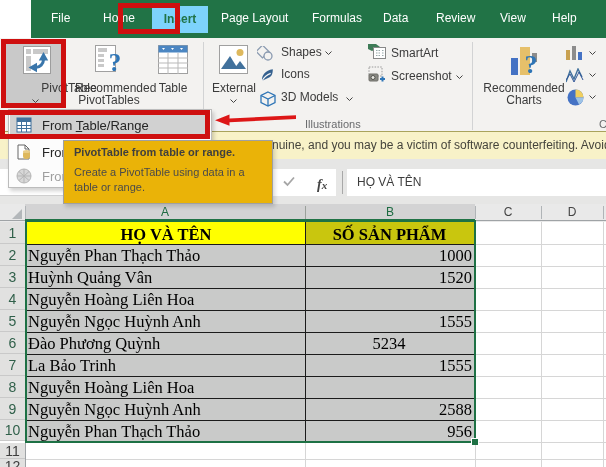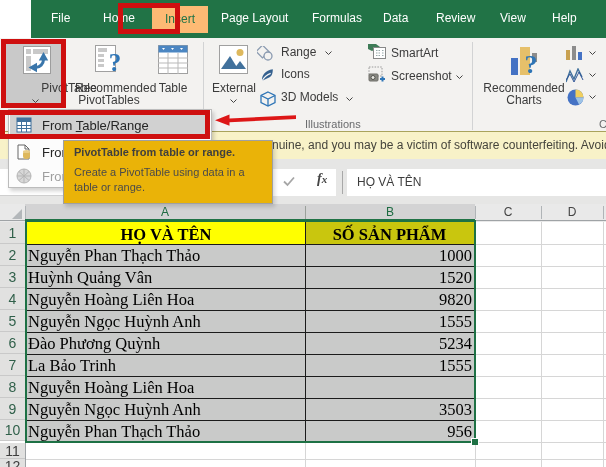--- a/index.html
+++ b/index.html
@@ -2,22 +2,22 @@
 <html><head>
 <meta charset="utf-8">
 <style>
   html,body{margin:0;padding:0;}
   #screen{position:relative;width:606px;height:467px;overflow:hidden;
     font-family:"Liberation Sans",sans-serif;background:#fff;}
   .abs{position:absolute;}
   
   #tabs{left:0;top:0;width:606px;height:38px;background:#217346;margin-left:31px;}
   .tab{position:absolute;top:0;height:38px;line-height:36px;color:#fff;font-size:12px;}
-  #instab{position:absolute;left:121px;top:6px;width:56px;height:27px;background:#fdba74;
-     color:#217346;font-size:12px;text-align:center;line-height:26px;}
+  #instab{position:absolute;left:121px;top:6px;width:56px;height:27px;background:#7dd3fc;
+     color:#217346;font-size:12px;text-align:center;line-height:26px;font-weight:bold;}
   
   #ribbon{left:0;top:38px;width:606px;height:93px;background:#f3f2f0;}
   .btnlabel{position:absolute;font-size:12px;color:#3b3b3b;text-align:center;line-height:12px;}
   .chev{position:absolute;width:7px;height:7px;}
   .divider{position:absolute;width:1px;background:#d2d3d4;}
   .grouplabel{position:absolute;font-size:11px;color:#696b6d;}
   .smalllabel{position:absolute;font-size:12px;color:#3b3b3b;line-height:15px;}
   
   #msgbar{left:0;top:131px;width:606px;height:28px;background:#f8f2c8;border-top:1px solid #a9a35c;}
   #msgtext{position:absolute;left:272px;top:6px;font-size:12px;color:#45443c;white-space:nowrap;}
@@ -113,21 +113,21 @@
     </svg>
     <div class="btnlabel" style="left:205px;top:44px;width:58px;">External</div>
     <svg class="chev" style="left:230px;top:60px;" viewBox="0 0 7 7">
         <path d="M0.5 1.5 L3.5 4.5 L6.5 1.5" stroke="#444" fill="none"></path>
       </svg>
 
     <svg class="abs" style="left:257px;top:8px;" width="16" height="15" viewBox="0 0 16 15">
       <rect x="1" y="1" width="9" height="9" fill="none" stroke="#8a9ab0" stroke-width="1.3" transform="rotate(45 5.5 5.5)"></rect>
       <circle cx="11" cy="10" r="4" fill="#f3f2f0" stroke="#8a9ab0" stroke-width="1.3"></circle>
     </svg>
-    <div class="smalllabel" style="left:281px;top:7px;">Range</div>
+    <div class="smalllabel" style="left:281px;top:7px;">Shapes</div>
     <svg class="chev" style="left:325px;top:12px;" viewBox="0 0 7 7">
         <path d="M0.5 1.5 L3.5 4.5 L6.5 1.5" stroke="#444" fill="none"></path>
       </svg>
 
     <svg class="abs" style="left:259px;top:29px;" width="17" height="17" viewBox="0 0 16 16">
       <path d="M3 13 C2 8 6 3 13 2 C13 6 12 9 9 10 C7 11 5 12 3 13 Z" fill="#35618f"></path>
       <path d="M3 13 C5 9 8 7 11 6" stroke="#f5f6f7" stroke-width="1" fill="none"></path>
     </svg>
     <div class="smalllabel" style="left:281px;top:29px;">Icons</div>
 
@@ -199,21 +199,21 @@
   <div class="abs" id="msgbar">
     <div id="msgtext">nuine, and you may be a victim of software counterfeiting. Avoid interruption</div>
   </div>
 
   <div class="abs" id="fbar">
     <div class="whitebox" style="left:0px;width:63px;border-bottom:1px solid #cfcfcf;color:#3d3d3d;font-size:12px;line-height:26px;padding-left:8px;box-sizing:border-box;">A1</div>
     <div class="whitebox" style="left:240px;width:96px;"></div>
     <svg class="abs" style="left:283px;top:17px;" width="12" height="11" viewBox="0 0 12 11">
       <path d="M1 5.5 L4.5 9 L11 1.5" fill="none" stroke="#a6a6a6" stroke-width="1.8"></path>
     </svg>
-    <div class="abs" style="left:317px;top:12px;font-family:'Liberation Serif',serif;font-style:italic;font-weight:bold;font-size:14px;color:#444;">f<span style="font-size:11px;">x</span></div>
+    <div class="abs" style="left:317px;top:18px;font-family:'Liberation Serif',serif;font-style:italic;font-weight:bold;font-size:14px;color:#444;">f<span style="font-size:11px;">x</span></div>
     <div class="abs" style="left:342px;top:12px;width:1px;height:23px;background:#a8a8a8;"></div>
     <div class="whitebox" style="left:347px;width:259px;color:#3d3d3d;font-size:12px;line-height:27px;padding-left:10px;box-sizing:border-box;">HỌ VÀ TÊN</div>
   </div>
 
   <div class="abs" id="colhead">
     <div class="chd chnorm" style="left:0px;width:25px;"></div>
     <svg class="abs" style="left:12px;top:5px;" width="11" height="11" viewBox="0 0 11 11">
         <path d="M10 0 L10 10 L0 10 Z" fill="#b3b7ba"></path>
       </svg>
     <div class="chd chsel" style="left:25px;width:280px;">A</div>
@@ -230,30 +230,29 @@
 
   <div class="abs" id="grid">
     <div class="abs" style="left:27px;top:0px;width:447px;height:219px;background:#c9cac9;"></div>
     <div class="cell" style="left:27px;top:0px;width:278px;height:22px;background:#ffff00;font-weight:bold;text-align:center;line-height:26px;">HỌ VÀ TÊN</div>
     <div class="cell" style="left:305px;top:0px;width:169px;height:22px;background:#c9c60e;font-weight:bold;text-align:center;line-height:26px;">SỐ SẢN PHẨM</div>
     <div class="cell" style="left:28px;top:22px;width:272px;height:22px;line-height:23px;">Nguyễn Phan Thạch Thảo</div>
     <div class="cell" style="left:306px;top:22px;width:166px;height:22px;line-height:23px;text-align:right;">1000</div>
     <div class="cell" style="left:28px;top:44px;width:272px;height:22px;line-height:23px;">Huỳnh Quảng Vân</div>
     <div class="cell" style="left:306px;top:44px;width:166px;height:22px;line-height:23px;text-align:right;">1520</div>
     <div class="cell" style="left:28px;top:66px;width:272px;height:22px;line-height:23px;">Nguyễn Hoàng Liên Hoa</div>
-    <div class="cell" style="left:306px;top:66px;width:166px;height:22px;line-height:23px;text-align:right;">9820</div>
     <div class="cell" style="left:28px;top:88px;width:272px;height:22px;line-height:23px;">Nguyễn Ngọc Huỳnh Anh</div>
     <div class="cell" style="left:306px;top:88px;width:166px;height:22px;line-height:23px;text-align:right;">1555</div>
     <div class="cell" style="left:28px;top:110px;width:272px;height:22px;line-height:23px;">Đào Phương Quỳnh</div>
-    <div class="cell" style="left:306px;top:110px;width:166px;height:22px;line-height:23px;text-align:right;">5234</div>
+    <div class="cell" style="left:306px;top:110px;width:166px;height:22px;line-height:23px;text-align:center;">5234</div>
     <div class="cell" style="left:28px;top:132px;width:272px;height:22px;line-height:23px;">La Bảo Trinh</div>
     <div class="cell" style="left:306px;top:132px;width:166px;height:22px;line-height:23px;text-align:right;">1555</div>
     <div class="cell" style="left:28px;top:154px;width:272px;height:22px;line-height:23px;">Nguyễn Hoàng Liên Hoa</div>
     <div class="cell" style="left:28px;top:176px;width:272px;height:22px;line-height:23px;">Nguyễn Ngọc Huỳnh Anh</div>
-    <div class="cell" style="left:306px;top:176px;width:166px;height:22px;line-height:23px;text-align:right;">3503</div>
+    <div class="cell" style="left:306px;top:176px;width:166px;height:22px;line-height:23px;text-align:right;">2588</div>
     <div class="cell" style="left:28px;top:198px;width:272px;height:22px;line-height:23px;">Nguyễn Phan Thạch Thảo</div>
     <div class="cell" style="left:306px;top:198px;width:166px;height:22px;line-height:23px;text-align:right;">956</div>
     <div class="bl" style="left:27px;top:22px;width:447px;height:1px;"></div>
     <div class="bl" style="left:27px;top:44px;width:447px;height:1px;"></div>
     <div class="bl" style="left:27px;top:66px;width:447px;height:1px;"></div>
     <div class="bl" style="left:27px;top:88px;width:447px;height:1px;"></div>
     <div class="bl" style="left:27px;top:110px;width:447px;height:1px;"></div>
     <div class="bl" style="left:27px;top:132px;width:447px;height:1px;"></div>
     <div class="bl" style="left:27px;top:154px;width:447px;height:1px;"></div>
     <div class="bl" style="left:27px;top:176px;width:447px;height:1px;"></div>

